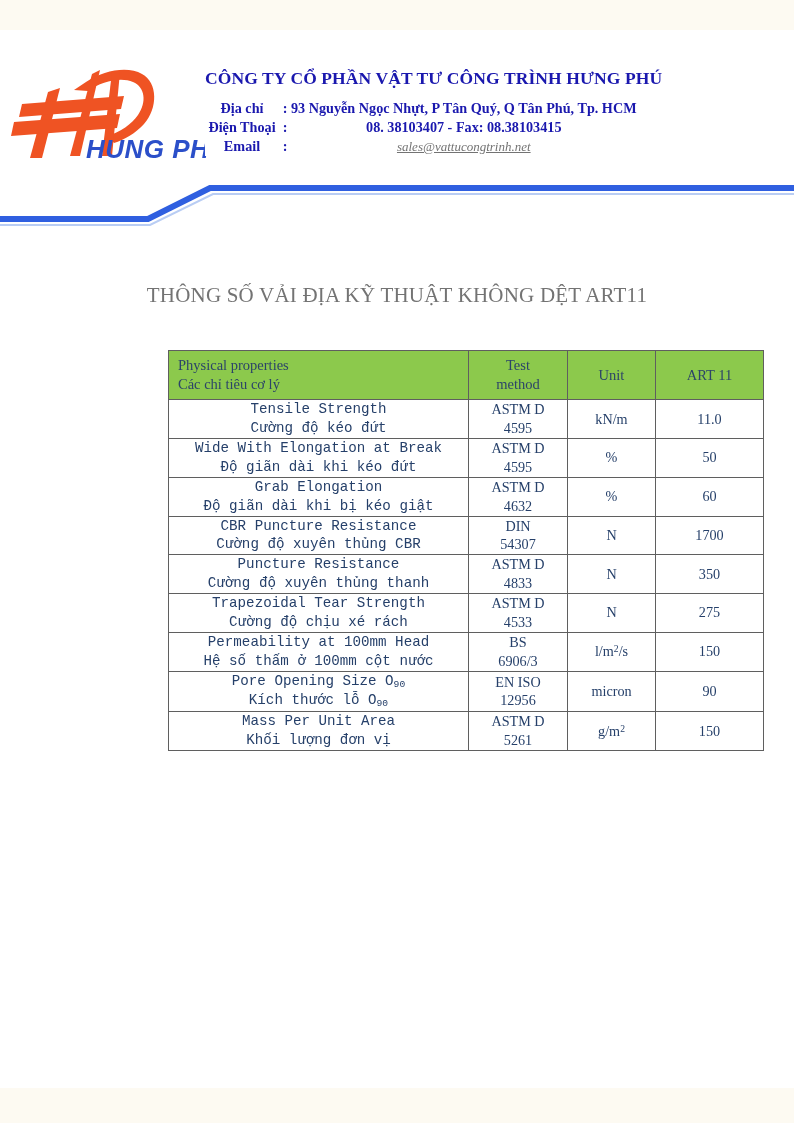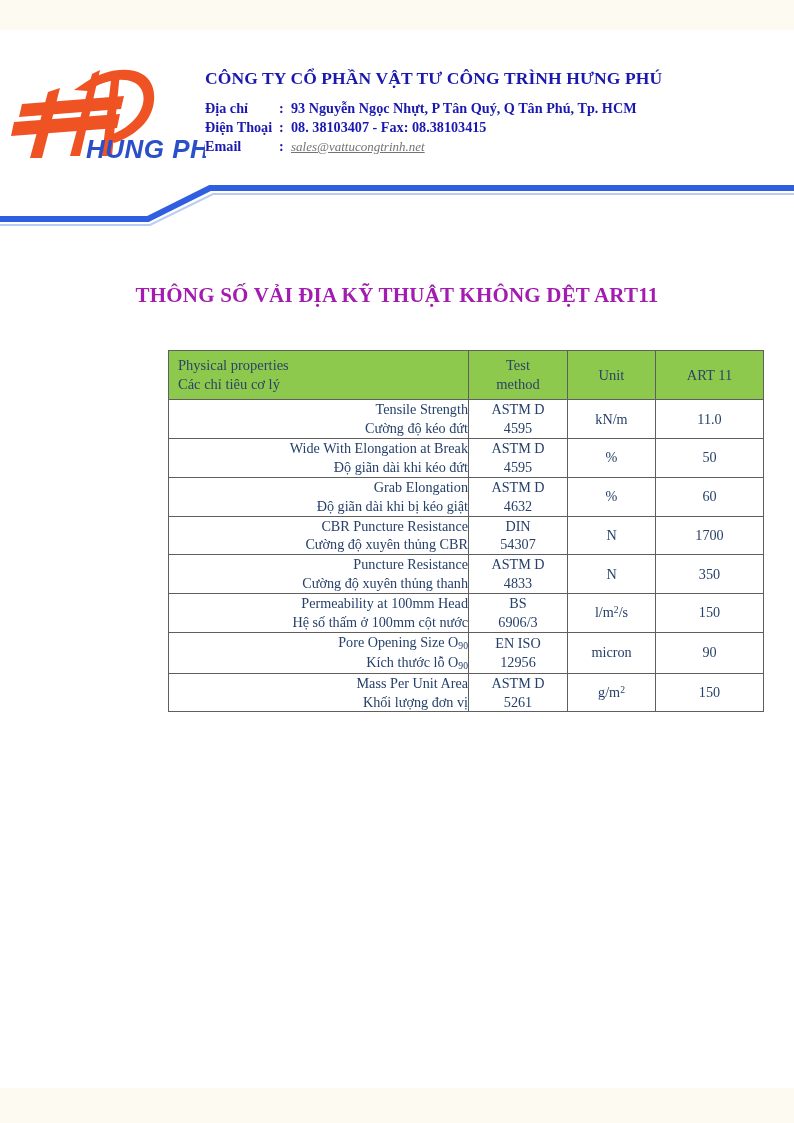--- a/index.html
+++ b/index.html
@@ -59,20 +59,21 @@
     font-family: "Liberation Serif", "DejaVu Serif", serif;
     font-size: 12.6px;
     font-weight: bold;
     color: #1a18ae;
     line-height: 1.42;
   }
   .contact-table td {
     padding: 0;
     vertical-align: top;
     white-space: nowrap;
+    text-align: center;
   }
   .contact-label { width: 74px; }
   .contact-colon { width: 12px; }
   .email-link {
     font-style: italic;
     font-weight: normal;
     font-size: 13px;
     color: #737373;
     text-decoration: underline;
   }
@@ -88,22 +89,22 @@
 
   
   .doc-title {
     position: absolute;
     left: 0;
     top: 283px;
     width: 794px;
     text-align: center;
     font-family: "Liberation Serif", "DejaVu Serif", serif;
     font-size: 21px;
-    font-weight: bold;
-    color: #a21caf;
+    font-weight: normal;
+    color: #737373;
     letter-spacing: 0.2px;
   }
 
   
   .spec-wrap {
     position: absolute;
     left: 168px;
     top: 350px;
     width: 595px;
   }
@@ -139,22 +140,23 @@
     text-align: center;
     padding: 5px 2px;
   }
 
   tbody td {
     font-size: 14.2px;
     line-height: 1.33;
     background: #ffffff;
   }
   td.prop {
-    text-align: right;
+    text-align: center;
     padding: 4px 0 5px 9px;
+    font-family: Liberation Mono, monospace;
   }
   td.method, td.unit, td.value {
     text-align: center;
     padding: 4px 2px 5px 2px;
   }
   .ln { display: block; white-space: nowrap; }
   sub { font-size: 0.68em; vertical-align: -0.22em; }
   sup { font-size: 0.68em; vertical-align: 0.45em; }
 </style>
 </head>
@@ -297,20 +299,32 @@
             </td>
             <td class="method">
               <span class="ln">ASTM D</span>
               <span class="ln">4833</span>
             </td>
             <td class="unit">N</td>
             <td class="value">350</td>
           </tr>
           <tr>
             <td class="prop">
+              <span class="ln">Trapezoidal Tear Strength</span>
+              <span class="ln">Cường độ chịu xé rách</span>
+            </td>
+            <td class="method">
+              <span class="ln">ASTM D</span>
+              <span class="ln">4533</span>
+            </td>
+            <td class="unit">N</td>
+            <td class="value">275</td>
+          </tr>
+          <tr>
+            <td class="prop">
               <span class="ln">Permeability at 100mm Head</span>
               <span class="ln">Hệ số thấm ở 100mm cột nước</span>
             </td>
             <td class="method">
               <span class="ln">BS</span>
               <span class="ln">6906/3</span>
             </td>
             <td class="unit">l/m<sup>2</sup>/s</td>
             <td class="value">150</td>
           </tr>

